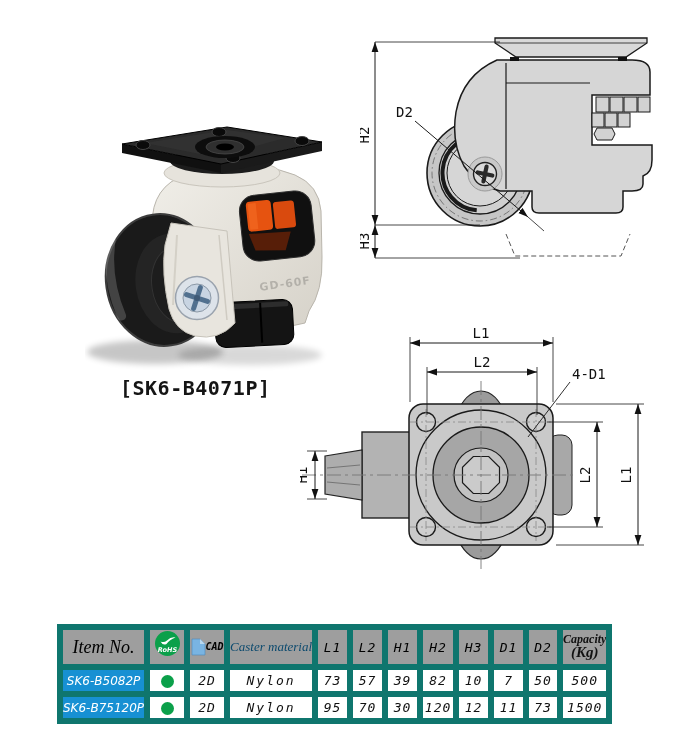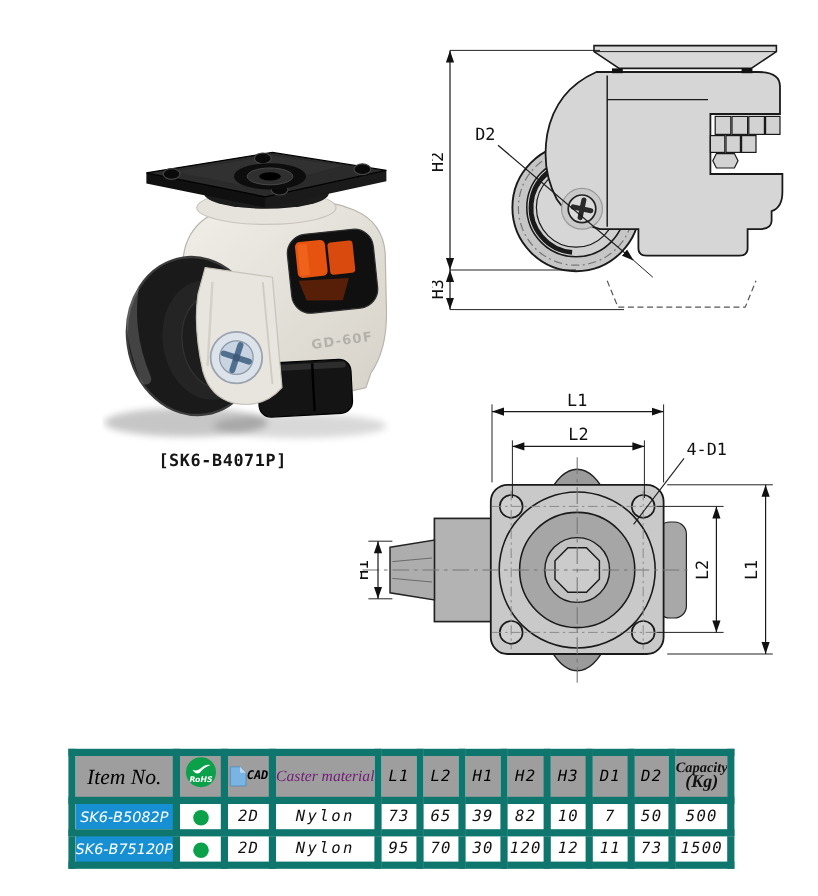--- a/index.html
+++ b/index.html
@@ -1,32 +1,32 @@
 <!DOCTYPE html>
 <html><head>
 <meta charset="utf-8">
 <style>
   html,body{margin:0;padding:0;background:#fff;}
   .canvas{position:relative;width:682px;height:747px;background:#ffffff;overflow:hidden;
           font-family:"DejaVu Sans", sans-serif;color:#111;}
   .abs{position:absolute;}
   
-  .caption{left:132px;top:376px;font-family:"DejaVu Sans Mono", monospace;
-           font-size:14px;font-weight:bold;color:#151515;letter-spacing:0.5px;}
+  .caption{left:120px;top:376px;font-family:"DejaVu Sans Mono", monospace;
+           font-size:20px;font-weight:bold;color:#151515;letter-spacing:0.5px;}
   
   table.spec{position:absolute;left:57px;top:624px;border-collapse:collapse;table-layout:fixed;
              background:#fff;border:2px solid #1c1c1c;}
   table.spec th, table.spec td{border:6px solid #0f766e;padding:0;text-align:center;
              overflow:hidden;white-space:nowrap;font-style:italic;}
   table.spec thead th{background:#9e9e9e;height:34px;}
   table.spec td{height:21px;}
   .th-item{font-family:"Liberation Serif", serif;font-size:18px;font-weight:normal;
            text-align:left;padding-left:5px;color:#000;}
   .th-serif{font-family:"Liberation Serif", serif;font-size:13px;font-weight:normal;
-            line-height:1.05;color:#701a75;}
+            line-height:1.05;color:#0c4a6e;}
   .th-dim{font-family:"DejaVu Sans Mono", monospace;font-size:13px;font-weight:normal;
           letter-spacing:1px;color:#000;}
   .th-cap1{display:block;font-family:"Liberation Serif", serif;font-size:12px;line-height:1.05;}
   .th-cap2{display:block;font-family:"Liberation Serif", serif;font-size:15px;line-height:1.05;}
   .cad-label{display:block;font-family:"DejaVu Sans Mono", monospace;font-size:10px;
              color:#000;line-height:1;margin-top:-1px;}
   td.item-cell{background:#1790d3;color:#fff;text-align:left;padding-left:4px;
                font-size:12px;letter-spacing:0;}
   td.num-cell,td.cad-cell{font-family:"DejaVu Sans Mono", monospace;font-size:13px;letter-spacing:1px;}
   td.mat-cell{font-family:"DejaVu Sans Mono", monospace;font-size:13px;letter-spacing:2px;}
@@ -297,21 +297,21 @@
         </th>
       </tr>
     </thead>
     <tbody>
       <tr>
         <td class="item-cell">SK6-B5082P</td>
         <td><span class="dot"></span></td>
         <td class="cad-cell">2D</td>
         <td class="mat-cell">Nylon</td>
         <td class="num-cell">73</td>
-        <td class="num-cell">65</td>
+        <td class="num-cell">57</td>
         <td class="num-cell">39</td>
         <td class="num-cell">82</td>
         <td class="num-cell">10</td>
         <td class="num-cell">7</td>
         <td class="num-cell">50</td>
         <td class="num-cell">500</td>
       </tr>
       <tr>
         <td class="item-cell">SK6-B75120P</td>
         <td><span class="dot"></span></td>

